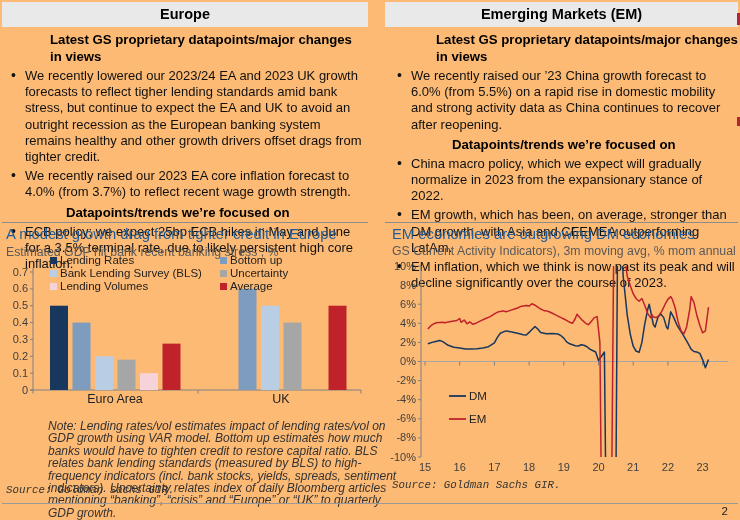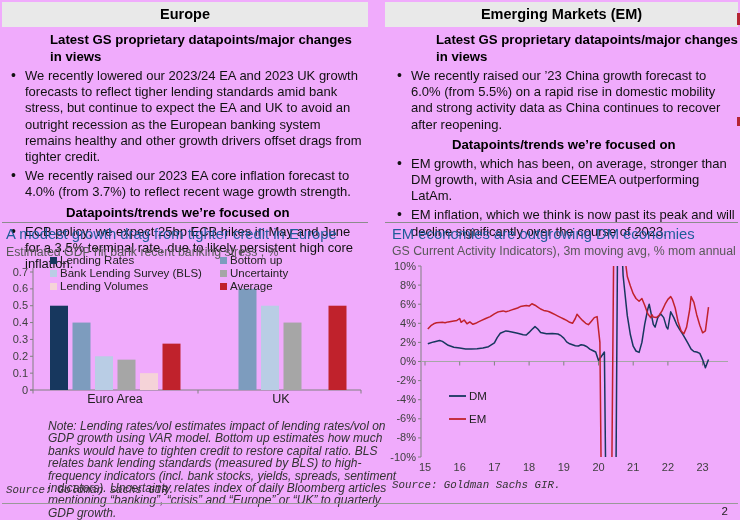--- a/index.html
+++ b/index.html
@@ -1,17 +1,17 @@
 <!DOCTYPE html>
 <html><head>
 <meta charset="utf-8">
 <style>
   * { margin:0; padding:0; box-sizing:border-box; }
   html,body { background:#fff; }
-  .page { position:relative; width:740px; height:520px; background:#f0abfc;
+  .page { position:relative; width:740px; height:520px; background:#fdba74;
           font-family:"Liberation Sans", sans-serif; color:#1a1a1a; overflow:hidden; }
   .col { position:absolute; top:0; height:520px; }
   #colL { left:2px;   width:366px; }
   #colR { left:385px; width:353px; }
   .hdr { position:absolute; top:2px; left:0; right:0; height:25px; background:#e9e9e9;
          text-align:center; font-weight:bold; font-size:14.5px; line-height:25px; color:#000; }
   .textblock { position:absolute; top:31px; left:4px; right:1px; }
   #colR .textblock { left:7px; right:0; }
   .sec-title { font-weight:bold; font-size:13.2px; line-height:17px; margin-bottom:3px; color:#000;margin-left:44px; }
   .sec-title.mt { margin-top:2px;padding-left:16px; }
@@ -104,20 +104,21 @@
     <div class="note">Note: Lending rates/vol estimates impact of lending rates/vol on GDP growth using VAR model. Bottom up estimates how much banks would have to tighten credit to restore capital ratio. BLS relates bank lending standards (measured by BLS) to high-frequency indicators (incl. bank stocks, yields, spreads, sentiment indicators). Uncertainty relates index of daily Bloomberg articles mentioning “banking”, “crisis” and “Europe” or “UK” to quarterly GDP growth.</div>
     <div class="source">Source: Goldman Sachs GIR.</div>
   </div>
 
   <div class="col" id="colR">
     <div class="hdr">Emerging Markets (EM)</div>
     <div class="textblock">
       <div class="sec-title">Latest GS proprietary datapoints/major changes in views</div>
       <div class="bullet">We recently raised our ’23 China growth forecast to 6.0% (from 5.5%) on a rapid rise in domestic mobility and strong activity data as China continues to recover after reopening.</div>
       <div class="sec-title mt">Datapoints/trends we’re focused on</div>
+      <div class="bullet">China macro policy, which we expect will gradually normalize in 2023 from the expansionary stance of 2022.</div>
       <div class="bullet">EM growth, which has been, on average, stronger than DM growth, with Asia and CEEMEA outperforming LatAm.</div>
       <div class="bullet">EM inflation, which we think is now past its peak and will decline significantly over the course of 2023.</div>
     </div>
     <div class="rule"></div>
     <div class="chart-title">EM economies are outgrowing DM economies</div>
     <div class="chart-sub">GS Current Activity Indicators), 3m moving avg, % mom annual</div>
     <svg id="lineSvg" width="353" height="220">
         <clipPath id="plotClip">
           <rect x="36.5" y="8" width="307" height="191"></rect>
         </clipPath>

